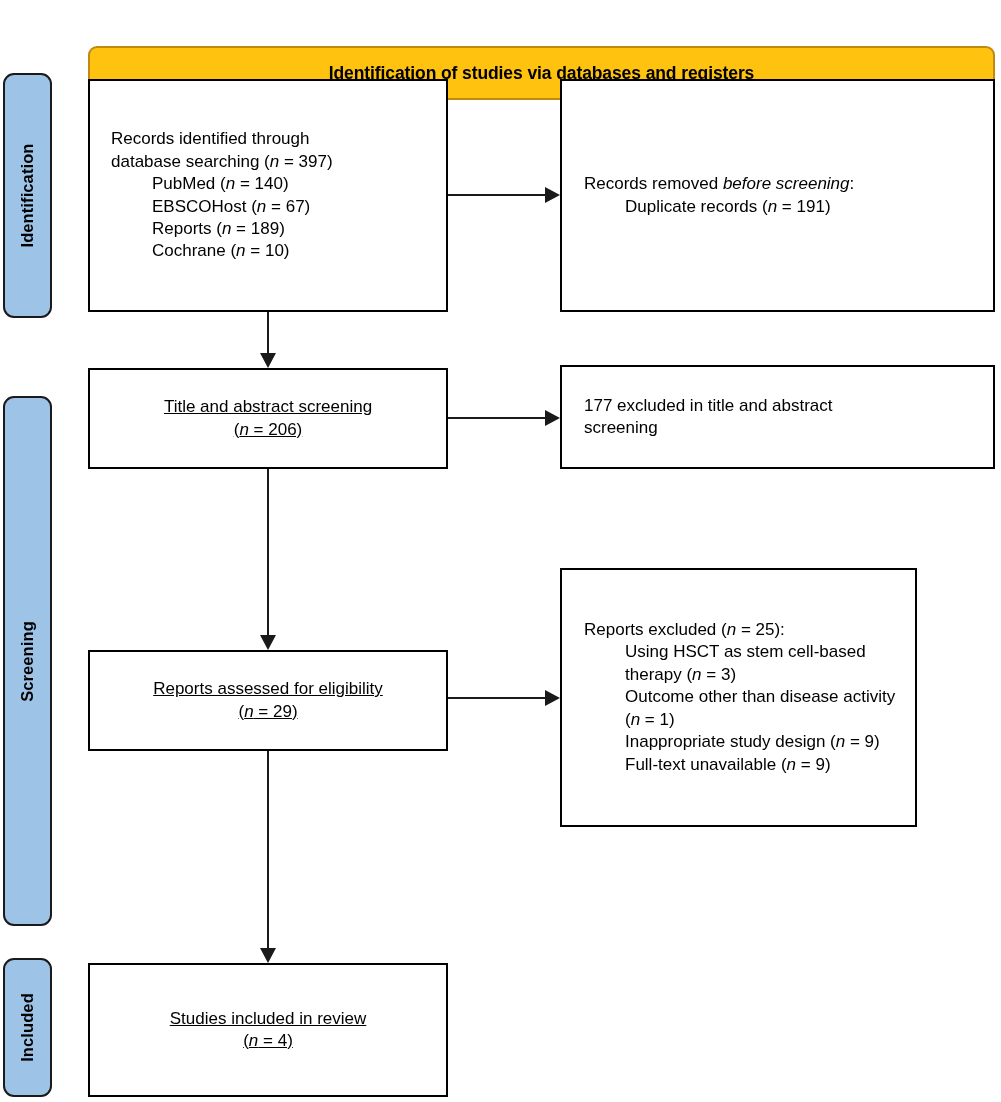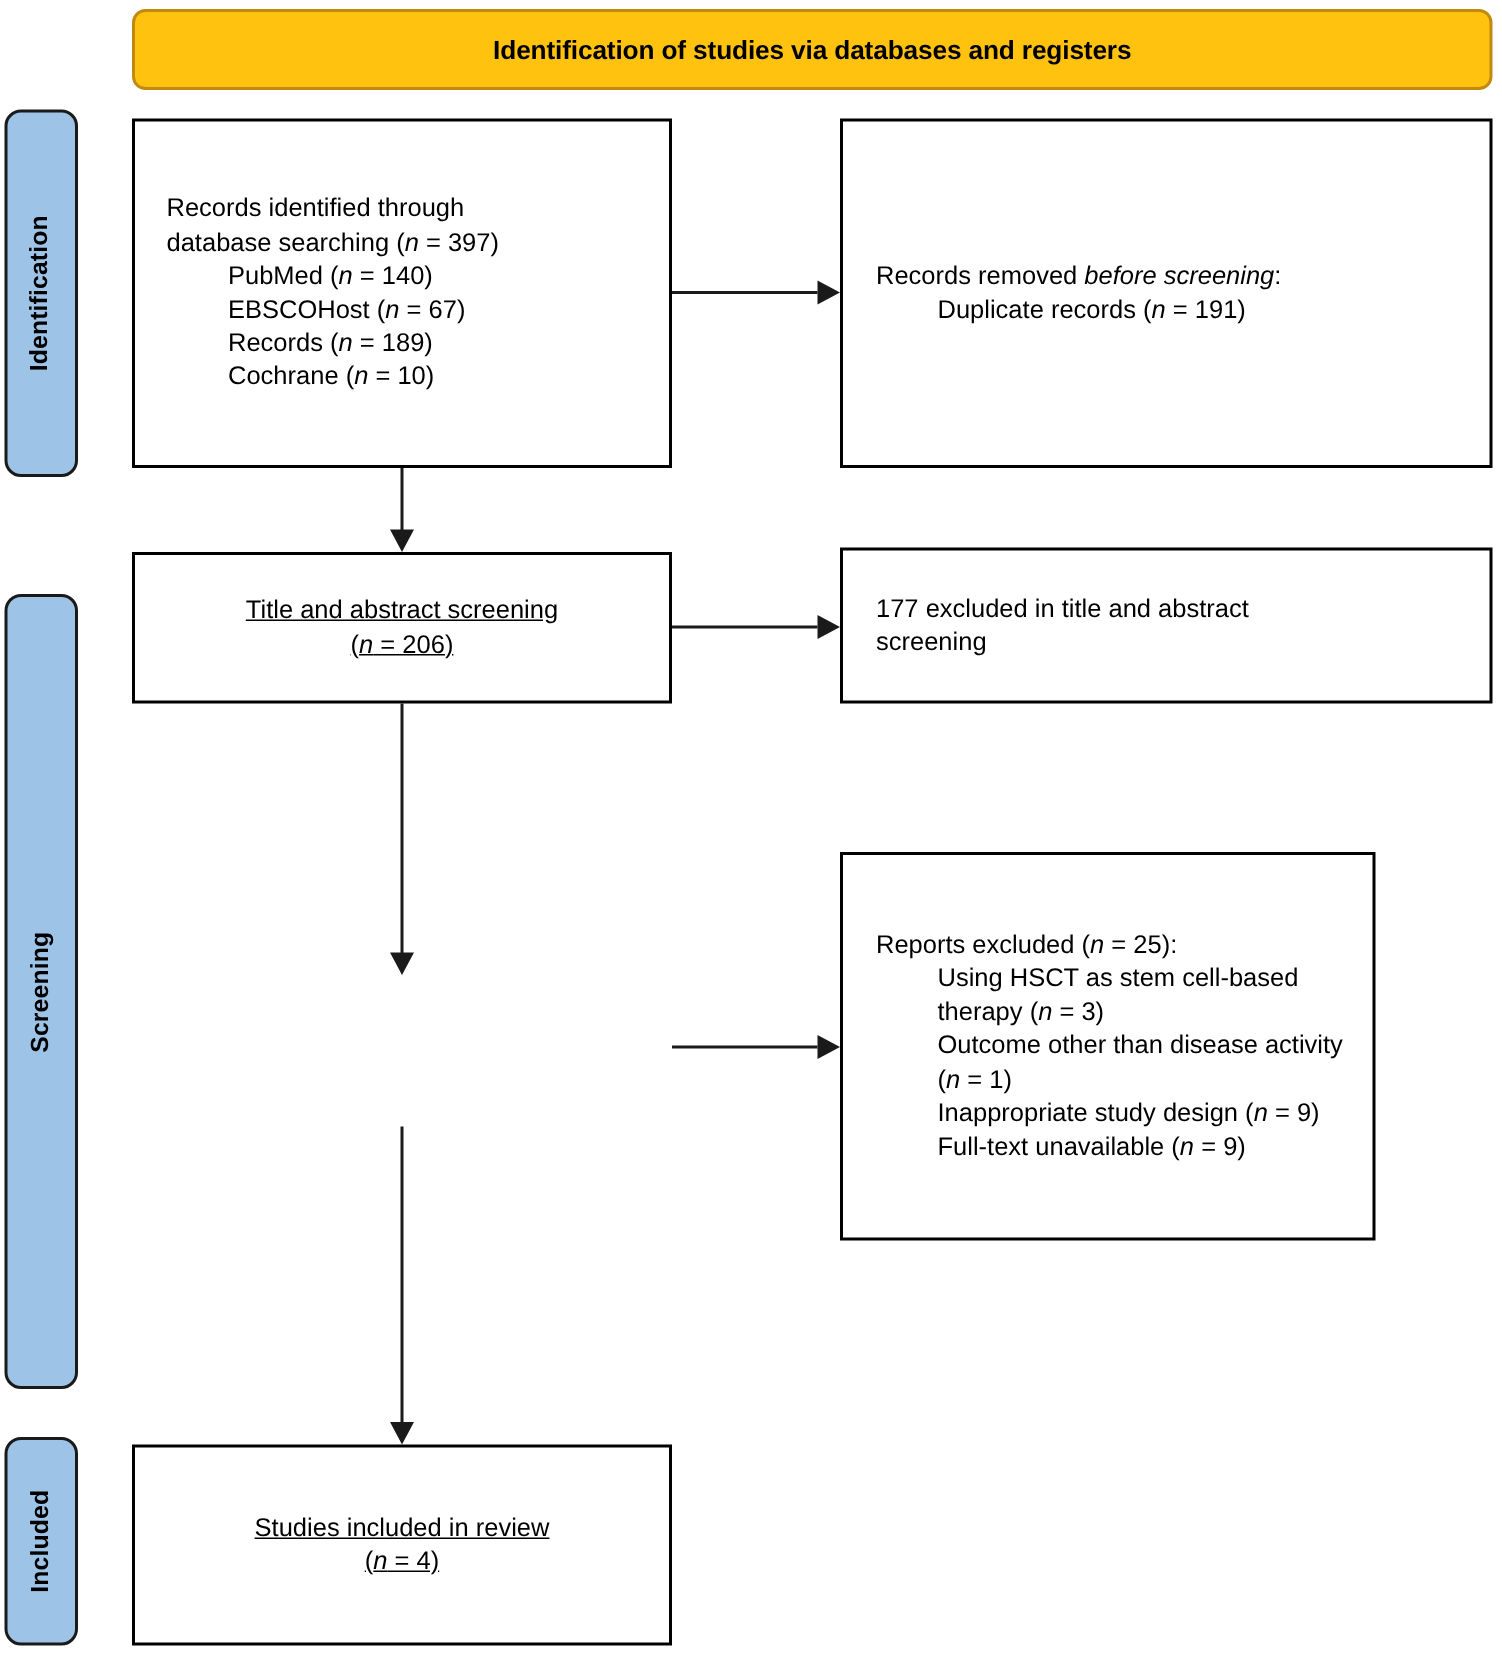--- a/index.html
+++ b/index.html
@@ -25,20 +25,21 @@
     background: var(--hdr-bg, #FFC20E);
     border: 2px solid var(--hdr-border, #C08A11);
     border-radius: 9px;
     display: flex;
     align-items: center;
     justify-content: center;
     color: #000000;
     font-weight: bold;
     font-size: 17.5px;
     letter-spacing: -0.1px;
+    margin-top: 40px;
   }
 
   
   .stage-label {
     position: absolute;
     box-sizing: border-box;
     background: var(--side-bg, #9DC3E6);
     border: 2.5px solid #1A1A1A;
     border-radius: 11px;
     display: flex;
@@ -128,21 +129,21 @@
   <div class="stage-label" style="left:3px; top:958px; width:49px; height:139px;">
     <span>Included</span>
   </div>
 
   <div class="flow-box pad-left" style="left:88px; top:79px; width:360px; height:233px;">
     <div class="box-text left">
       <span>Records identified through</span><br>
       <span>database searching (</span><i class="n">n</i><span> = 397)</span>
       <span class="indent"><span>PubMed (</span><i class="n">n</i><span> = 140)</span></span>
       <span class="indent"><span>EBSCOHost (</span><i class="n">n</i><span> = 67)</span></span>
-      <span class="indent"><span>Records (</span><i class="n">n</i><span> = 189)</span></span>
+      <span class="indent"><span>Reports (</span><i class="n">n</i><span> = 189)</span></span>
       <span class="indent"><span>Cochrane (</span><i class="n">n</i><span> = 10)</span></span>
     </div>
   </div>
 
   <div class="flow-box pad-left2" style="left:560px; top:79px; width:435px; height:233px;">
     <div class="box-text left">
       <span>Records removed </span><em class="it">before screening</em><span>:</span>
       <span class="indent-sm"><span>Duplicate records (</span><i class="n">n</i><span> = 191)</span></span>
     </div>
   </div>
@@ -154,20 +155,26 @@
     </div>
   </div>
 
   <div class="flow-box pad-left2" style="left:560px; top:365px; width:435px; height:104px;">
     <div class="box-text left">
       <span>177 excluded in title and abstract</span><br>
       <span>screening</span>
     </div>
   </div>
 
+  <div class="flow-box" style="left:88px; top:650px; width:360px; height:101px;">
+    <div class="box-text center">
+      <span>Reports assessed for eligibility</span><br>
+      <span>(</span><i class="n">n</i><span> = 29)</span>
+    </div>
+  </div>
 
   <div class="flow-box pad-left2" style="left:560px; top:568px; width:357px; height:259px;">
     <div class="box-text left">
       <span>Reports excluded (</span><i class="n">n</i><span> = 25):</span>
       <span class="indent"><span>Using HSCT as stem cell-based</span><br><span>therapy (</span><i class="n">n</i><span> = 3)</span></span>
       <span class="indent"><span>Outcome other than disease activity</span><br><span>(</span><i class="n">n</i><span> = 1)</span></span>
       <span class="indent"><span>Inappropriate study design (</span><i class="n">n</i><span> = 9)</span></span>
       <span class="indent"><span>Full-text unavailable (</span><i class="n">n</i><span> = 9)</span></span>
     </div>
   </div>

